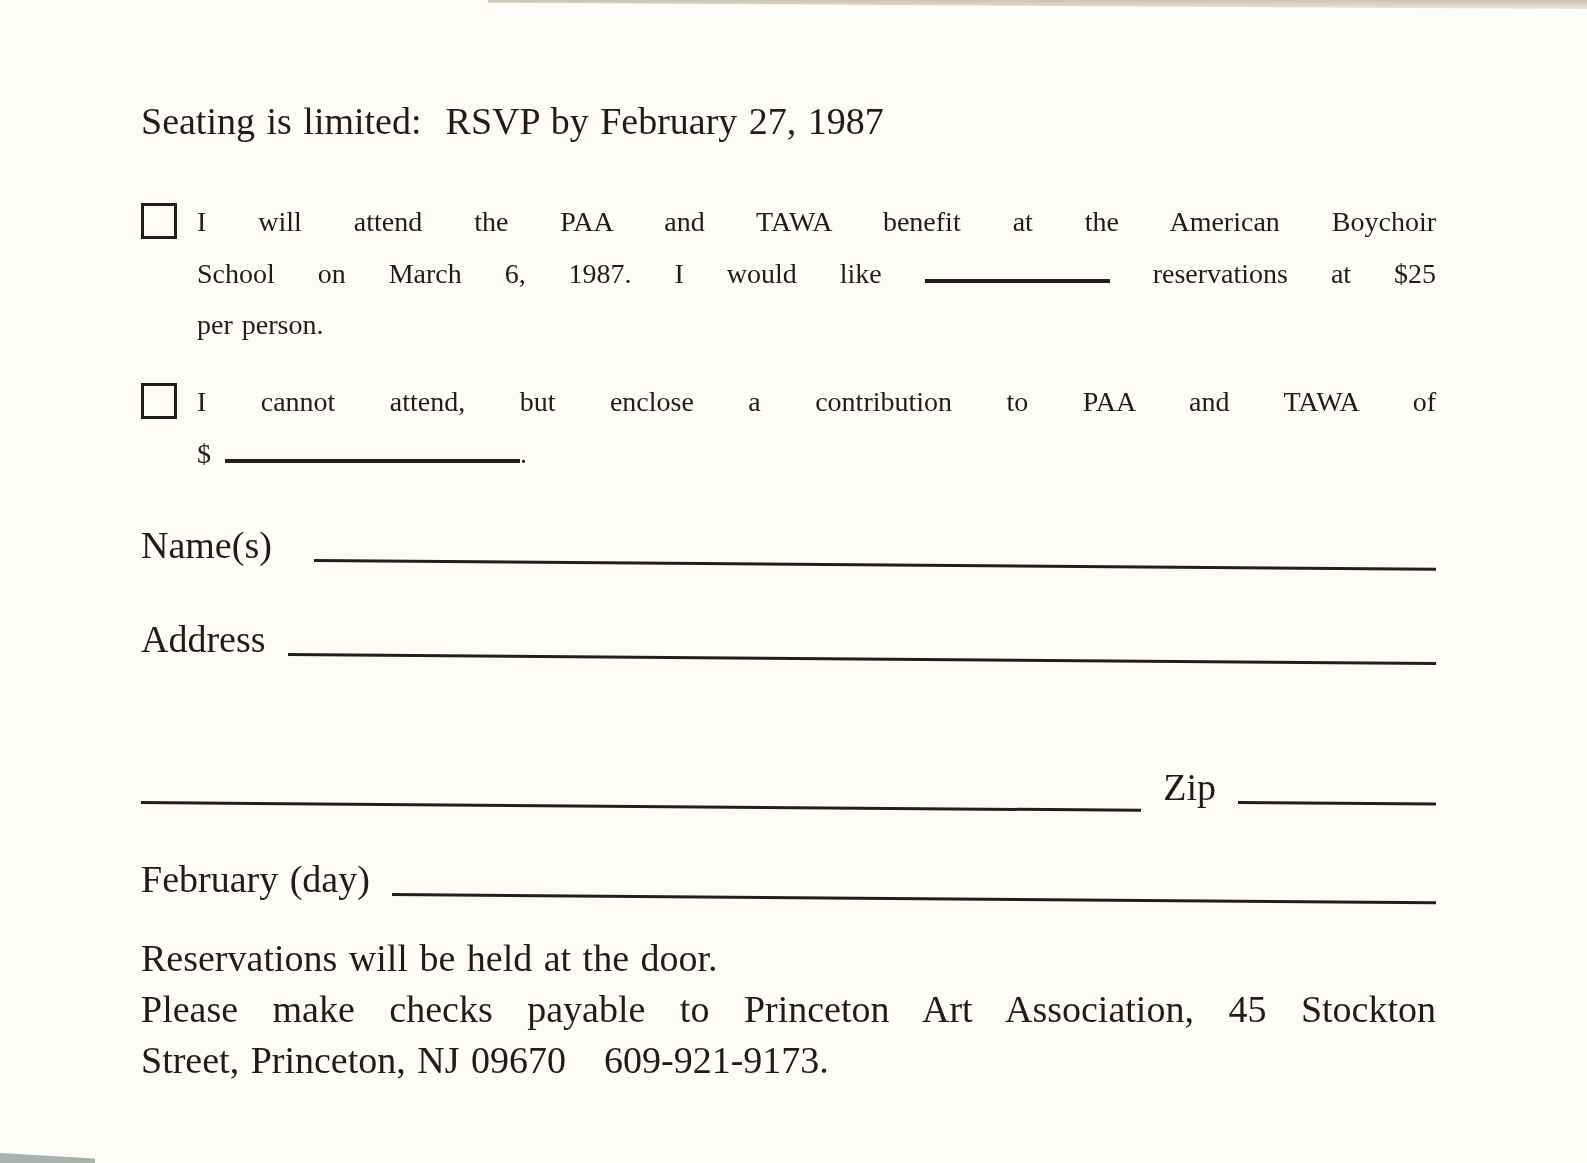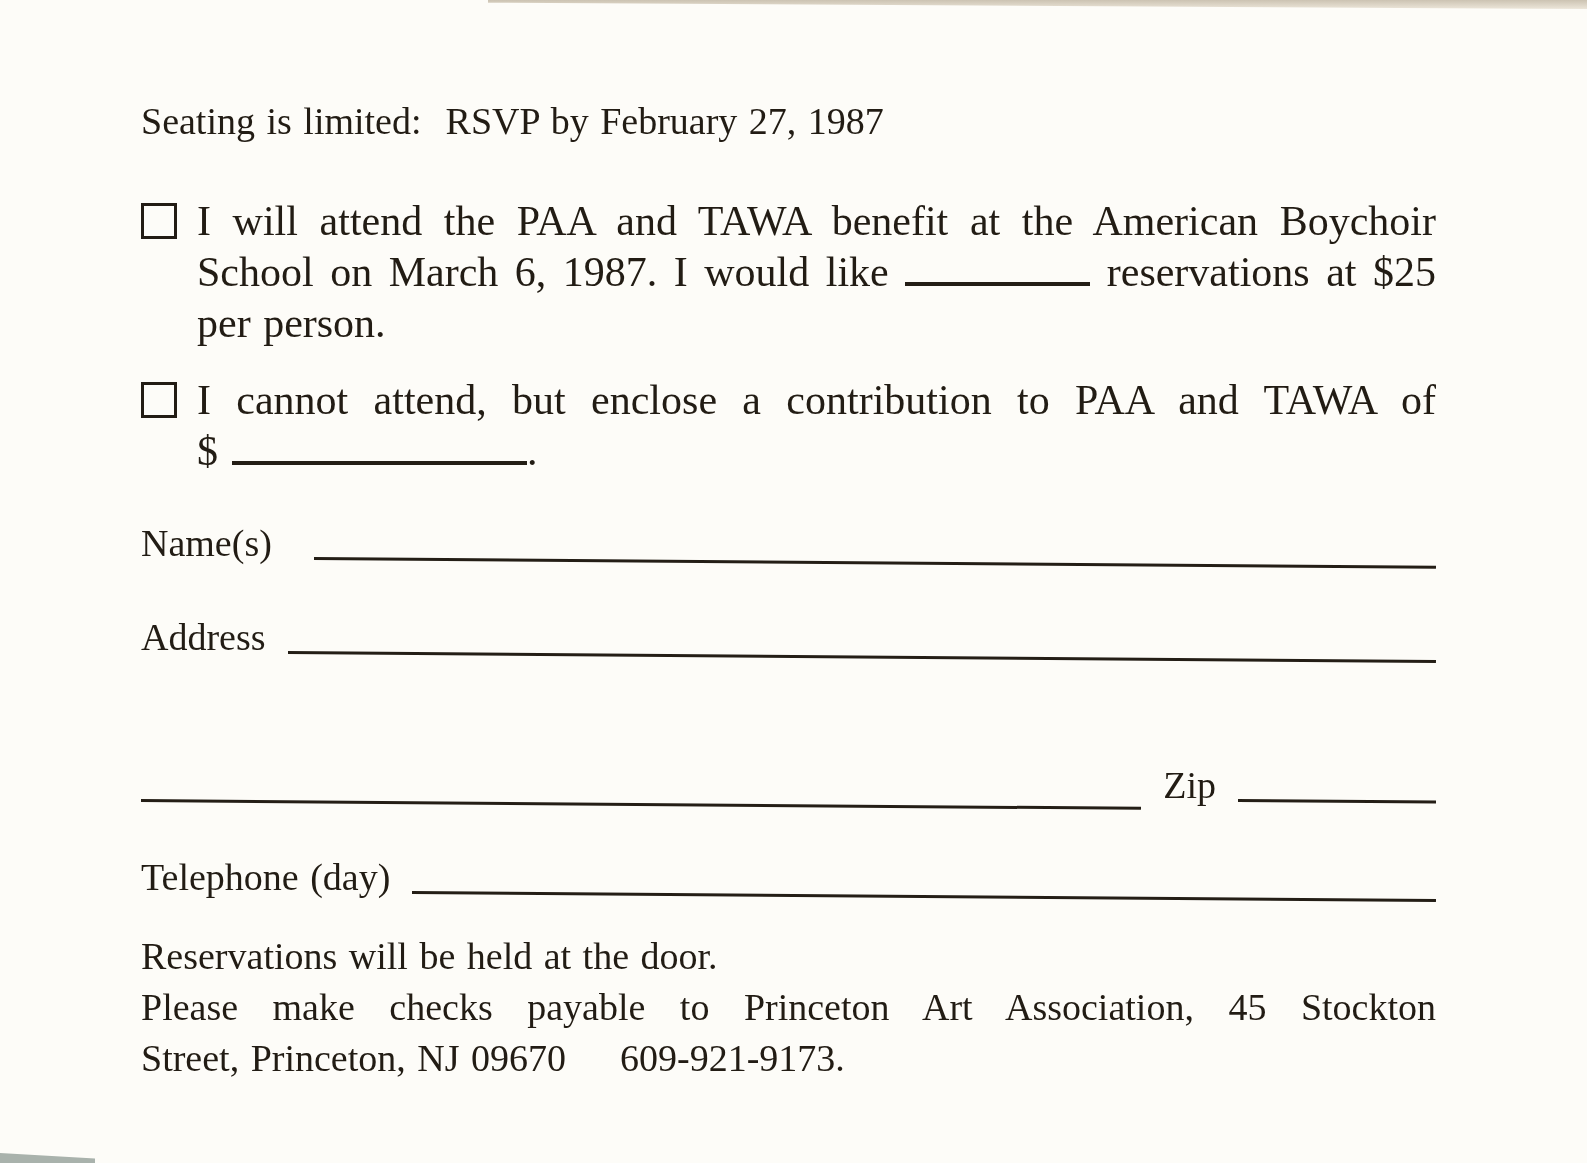--- a/index.html
+++ b/index.html
@@ -64,21 +64,21 @@
     width: 30px;
     height: 30px;
     border: 3px solid #221c14;
     margin-top: 7px;
     margin-right: 20px;
     background: transparent;
   }
 
   .opt-text {
     flex: 1;
-    font-size: 42px;
+    font-size: 28px;
     line-height: 51px;
     font-family: Liberation Serif, serif;
   }
 
   .jline {
     text-align: justify;
     text-align-last: justify;
   }
 
   .blank {
@@ -113,21 +113,21 @@
     transform-origin: 0 100%;
   }
   .rule-grow { flex: 1 1 auto; }
   .rule-zip2 { flex: 0 0 auto; width: 198px; }
 
   .footer {
     margin-top: 30px;
     font-size: 38px;
     line-height: 51px;
   }
-  .footer-phone { margin-left: 54px; }
+  .footer-phone { margin-left: 38px; }
 </style>
 </head>
 <body>
 
 <div class="scan-edge-top"></div>
 <div class="scan-edge-bottom"></div>
 
 <div class="content">
 
   <div class="header-line">
@@ -167,21 +167,21 @@
     <span class="rule rule-grow"></span>
   </div>
 
   <div class="field-row row-zip">
     <span class="rule rule-grow"></span>
     <span class="zip-label">Zip</span>
     <span class="rule rule-zip2"></span>
   </div>
 
   <div class="field-row row-tel">
-    <span class="field-label">Telephone (day)</span>
+    <span class="field-label">February (day)</span>
     <span class="rule rule-grow"></span>
   </div>
 
   <div class="footer">
     <div>Reservations will be held at the door.</div>
     <div class="jline">Please make checks payable to Princeton Art Association, 45 Stockton</div>
     <div>
       <span>Street, Princeton, NJ 09670</span><span class="footer-phone">609-921-9173.</span>
     </div>
   </div>

